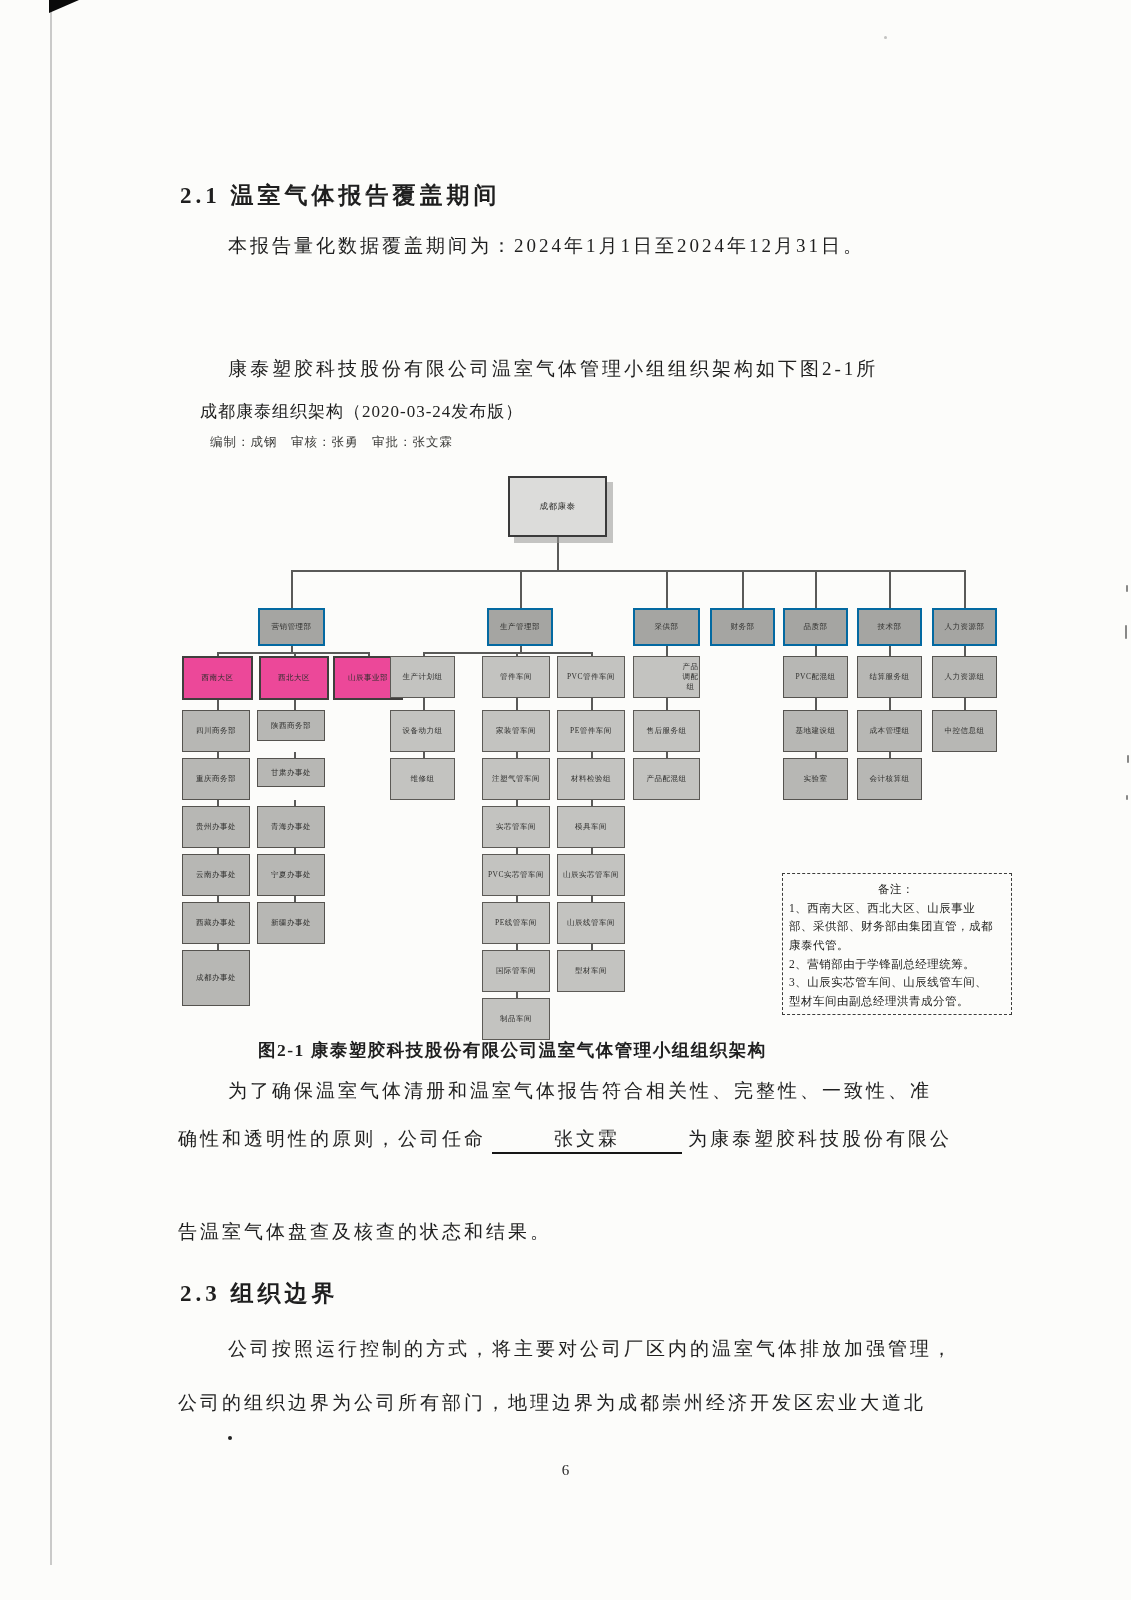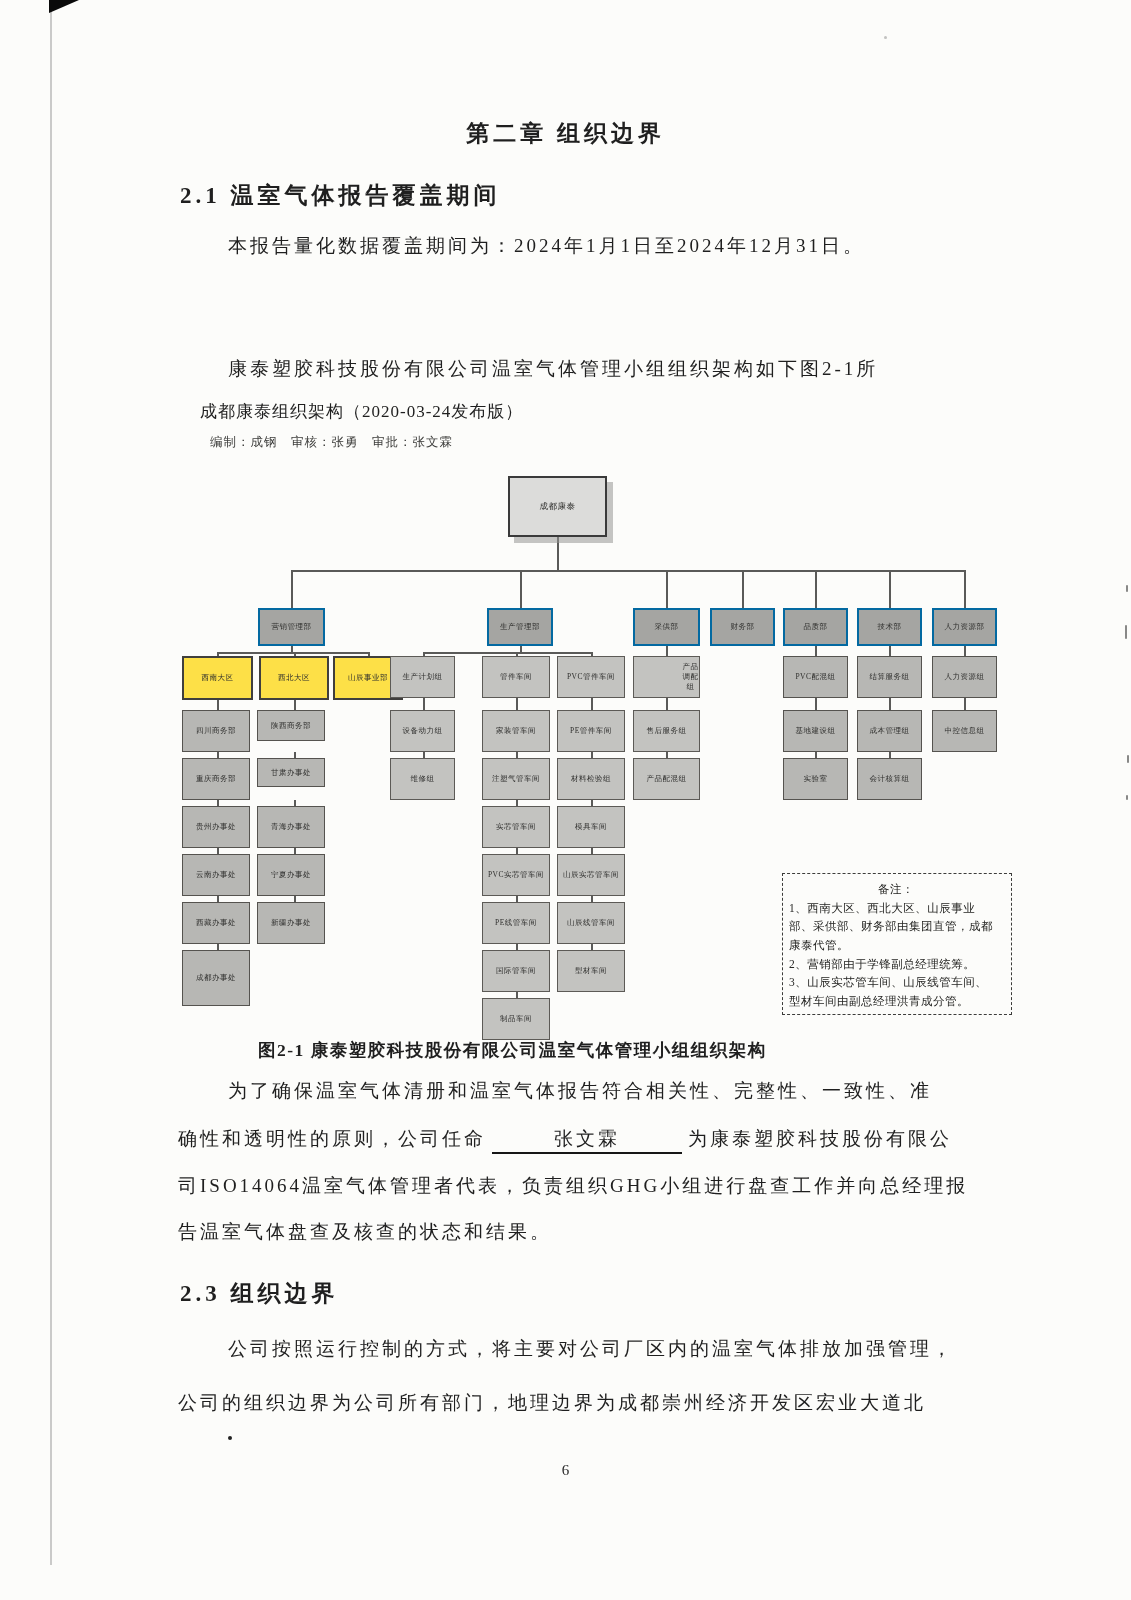--- a/index.html
+++ b/index.html
@@ -31,21 +31,21 @@
   #org-chart{position:absolute;left:0;top:0;width:100%;height:100%;}
   .oc-line{position:absolute;background:#5a5a58;}
   .oc-box{
     position:absolute;display:flex;align-items:center;justify-content:center;
     font-size:7.5px;letter-spacing:.5px;color:#2e2e2c;text-align:center;
     filter:blur(.6px);
     box-sizing:border-box;
   }
   .tone-top{background:#dcdcda;border:2px solid #3a3a3a;box-shadow:6px 6px 0 rgba(150,150,148,.55);filter:blur(.4px);font-size:8.5px;}
   .tone-dark{background:#a5a5a2;border:2px solid #0369a1;}
-  .tone-darker{background:#fde047;border:2px solid #403f3d;}
+  .tone-darker{background:#ec4899;border:2px solid #403f3d;}
   .tone-mid{background:#b7b7b4;border:1.5px solid #55534f;}
   .tone-light{background:#c3c3c0;border:1.5px solid #5c5a56;}
   
   .note-box{
     position:absolute;left:782px;top:873px;width:230px;height:142px;
     border:1.5px dashed #3c3c3a;background:rgba(252,252,250,.9);
     box-sizing:border-box;padding:6px 8px 4px 6px;
     font-size:11.5px;line-height:1.62;color:#252523;letter-spacing:.5px;
   }
   .note-title{text-align:center;}
@@ -57,21 +57,20 @@
 <div class="page">
 
   <div class="fold-line"></div>
   <div class="fold-wedge"></div>
   <div class="speck" style="left:1126px;top:585px;width:2px;height:7px;"></div>
   <div class="speck" style="left:1125px;top:625px;width:2px;height:14px;"></div>
   <div class="speck" style="left:1127px;top:755px;width:2px;height:8px;"></div>
   <div class="speck" style="left:1126px;top:795px;width:2px;height:5px;"></div>
   <div class="speck" style="left:884px;top:36px;width:3px;height:3px;opacity:.5;"></div>
 
-  <div class="abs chapter-title">第二章 组织边界</div>
 
   <div class="abs h2" style="left:180px;top:180px;">2.1 温室气体报告覆盖期间</div>
   <div class="abs body-line" style="left:228px;top:233px;">本报告量化数据覆盖期间为：2024年1月1日至2024年12月31日。</div>
 
   <div class="abs body-line" style="left:228px;top:356px;">康泰塑胶科技股份有限公司温室气体管理小组组织架构如下图2-1所</div>
   <div class="abs chart-title" style="left:200px;top:400px;">成都康泰组织架构（2020-03-24发布版）</div>
   <div class="abs chart-meta" style="left:210px;top:434px;">编制：成钢　审核：张勇　审批：张文霖</div>
 
   <div id="org-chart">
     <div class="note-box">
@@ -191,21 +190,20 @@
       <div class="oc-box tone-mid" style="left: 857px; top: 710px; width: 65px; height: 42px;">成本管理组</div>
       <div class="oc-box tone-mid" style="left: 857px; top: 758px; width: 65px; height: 42px;">会计核算组</div>
       <div class="oc-box tone-mid" style="left: 932px; top: 656px; width: 65px; height: 42px;">人力资源组</div>
       <div class="oc-box tone-mid" style="left: 932px; top: 710px; width: 65px; height: 42px;">中控信息组</div>
     </div>
 
   <div class="abs fig-caption" style="left:258px;top:1038px;">图2-1 康泰塑胶科技股份有限公司温室气体管理小组组织架构</div>
 
   <div class="abs body-line" style="left:228px;top:1078px;">为了确保温室气体清册和温室气体报告符合相关性、完整性、一致性、准</div>
   <div class="abs body-line" style="left:178px;top:1126px;"><span>确性和透明性的原则，公司任命</span><span class="underline-name">张文霖</span><span>为康泰塑胶科技股份有限公</span></div>
-  <div class="abs body-line" style="left:178px;top:1173px;">司ISO14064温室气体管理者代表，负责组织GHG小组进行盘查工作并向总经理报</div>
   <div class="abs body-line" style="left:178px;top:1219px;">告温室气体盘查及核查的状态和结果。</div>
 
   <div class="abs h2" style="left:180px;top:1278px;">2.3 组织边界</div>
   <div class="abs body-line" style="left:228px;top:1336px;">公司按照运行控制的方式，将主要对公司厂区内的温室气体排放加强管理，</div>
   <div class="abs body-line" style="left:178px;top:1390px;">公司的组织边界为公司所有部门，地理边界为成都崇州经济开发区宏业大道北</div>
   <div class="tiny-dot" style="left:228px;top:1436px;"></div>
 
   <div class="abs page-num">6</div>
 
 </div>

